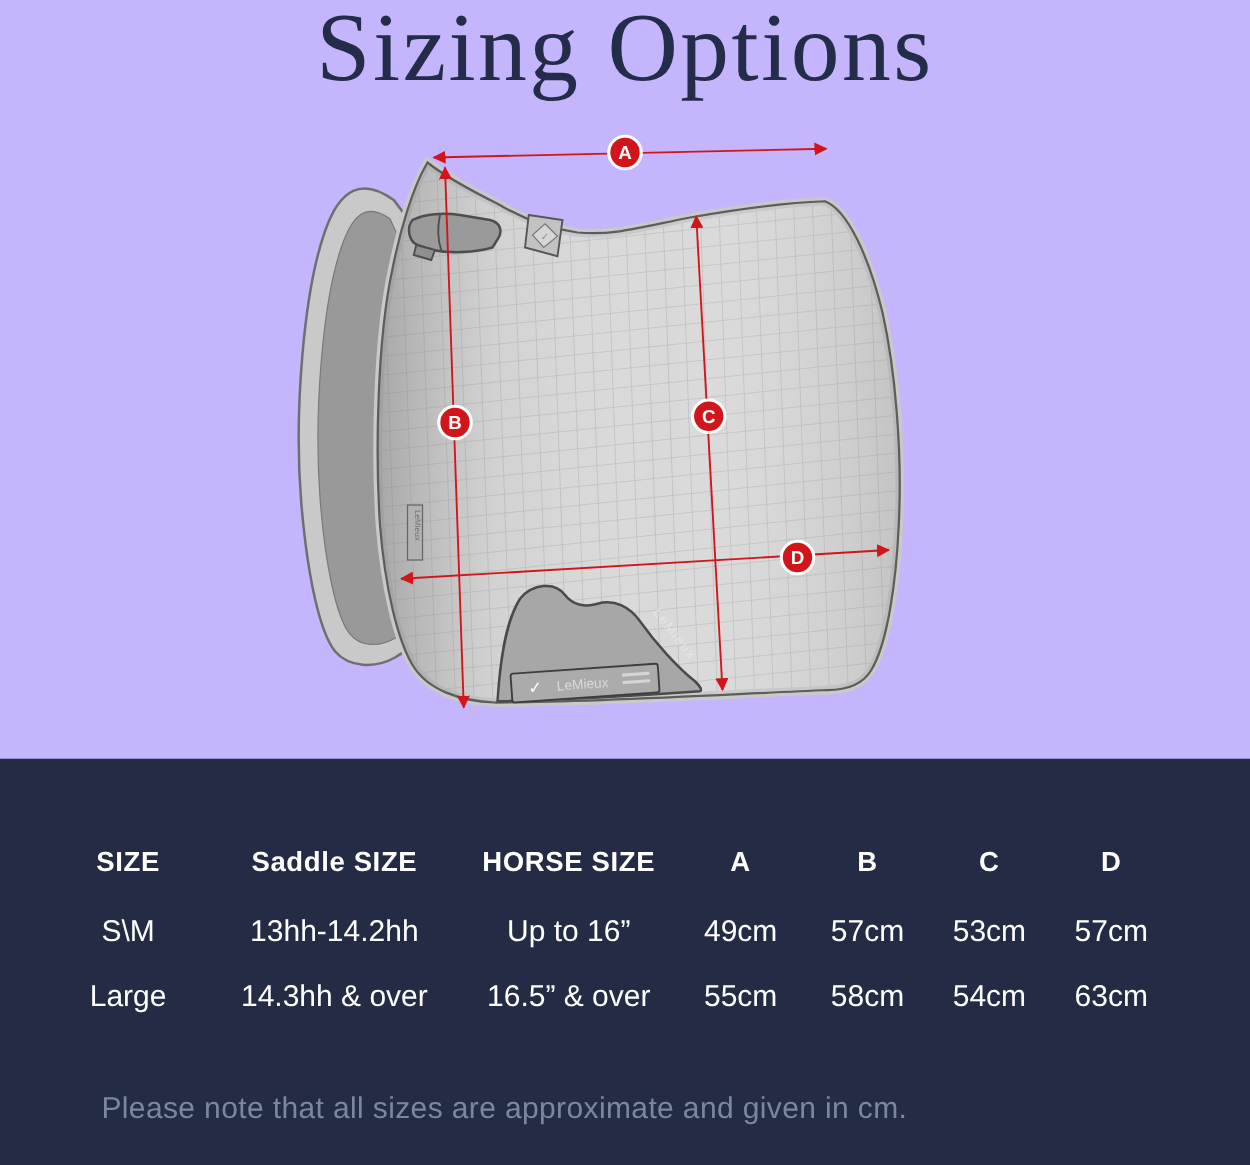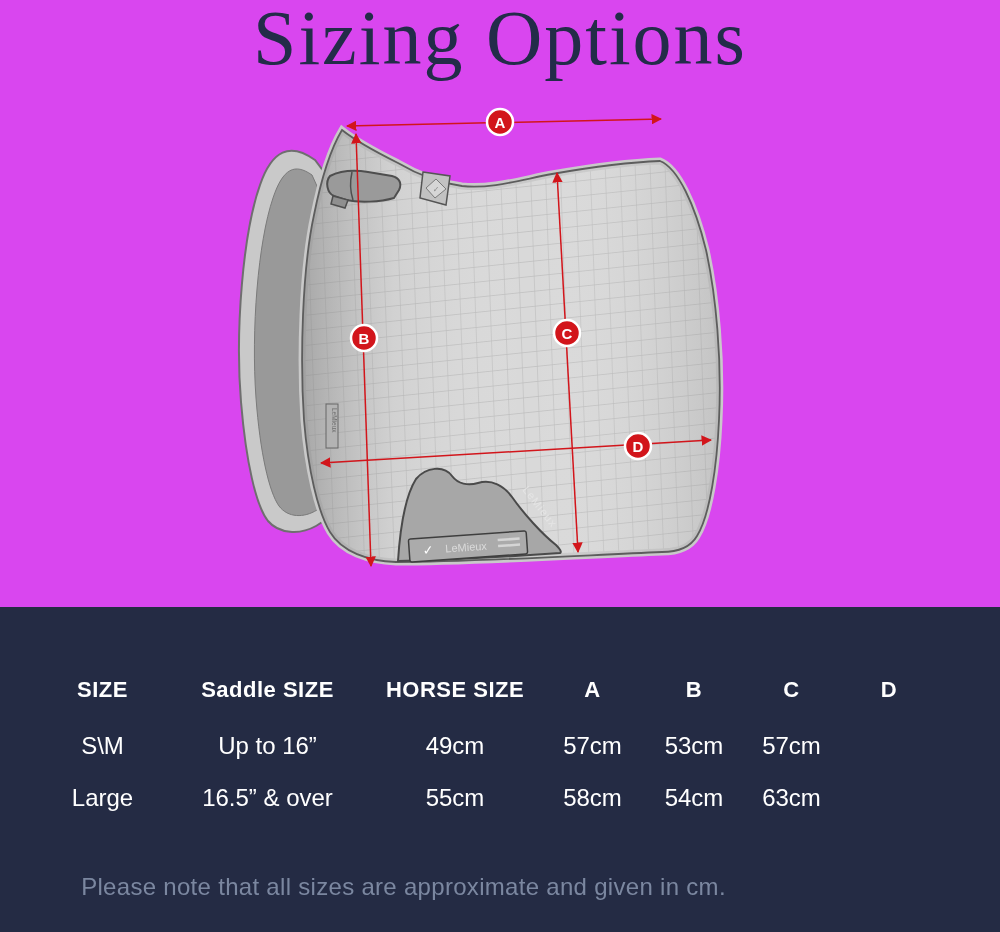--- a/index.html
+++ b/index.html
@@ -1,16 +1,16 @@
 <!DOCTYPE html>
 <html><head>
 <meta charset="utf-8">
 <style>
   html,body{margin:0;padding:0;background:#ffffff;}
-  .canvas{position:relative;width:1000px;height:932px;background:#d946ef;overflow:hidden;
+  .canvas{position:relative;width:1000px;height:932px;background:#c4b5fd;overflow:hidden;
           font-family:"Liberation Sans",sans-serif;text-decoration:underline;}
 
   
   .title{position:absolute;top:-10px;left:0;width:1000px;height:100px;
          text-align:center;line-height:96px;font-family:"Liberation Serif",serif;
          font-size:78px;font-weight:400;color:#232c49;letter-spacing:2px;margin:0;}
 
   
   .diagram{position:absolute;top:95px;left:0;width:1000px;height:512px;}
 
@@ -141,29 +141,31 @@
       <div class="cell">Saddle SIZE</div>
       <div class="cell">HORSE SIZE</div>
       <div class="cell">A</div>
       <div class="cell">B</div>
       <div class="cell">C</div>
       <div class="cell">D</div>
     </div>
 
     <div class="trow r1">
       <div class="cell">S\M</div>
+      <div class="cell">13hh-14.2hh</div>
       <div class="cell">Up to 16”</div>
       <div class="cell">49cm</div>
       <div class="cell">57cm</div>
       <div class="cell">53cm</div>
       <div class="cell">57cm</div>
     </div>
 
     <div class="trow r2">
       <div class="cell">Large</div>
+      <div class="cell">14.3hh &amp; over</div>
       <div class="cell">16.5” &amp; over</div>
       <div class="cell">55cm</div>
       <div class="cell">58cm</div>
       <div class="cell">54cm</div>
       <div class="cell">63cm</div>
     </div>
 
     <div class="note">Please note that all sizes are approximate and given in cm.</div>
   </div>
 

